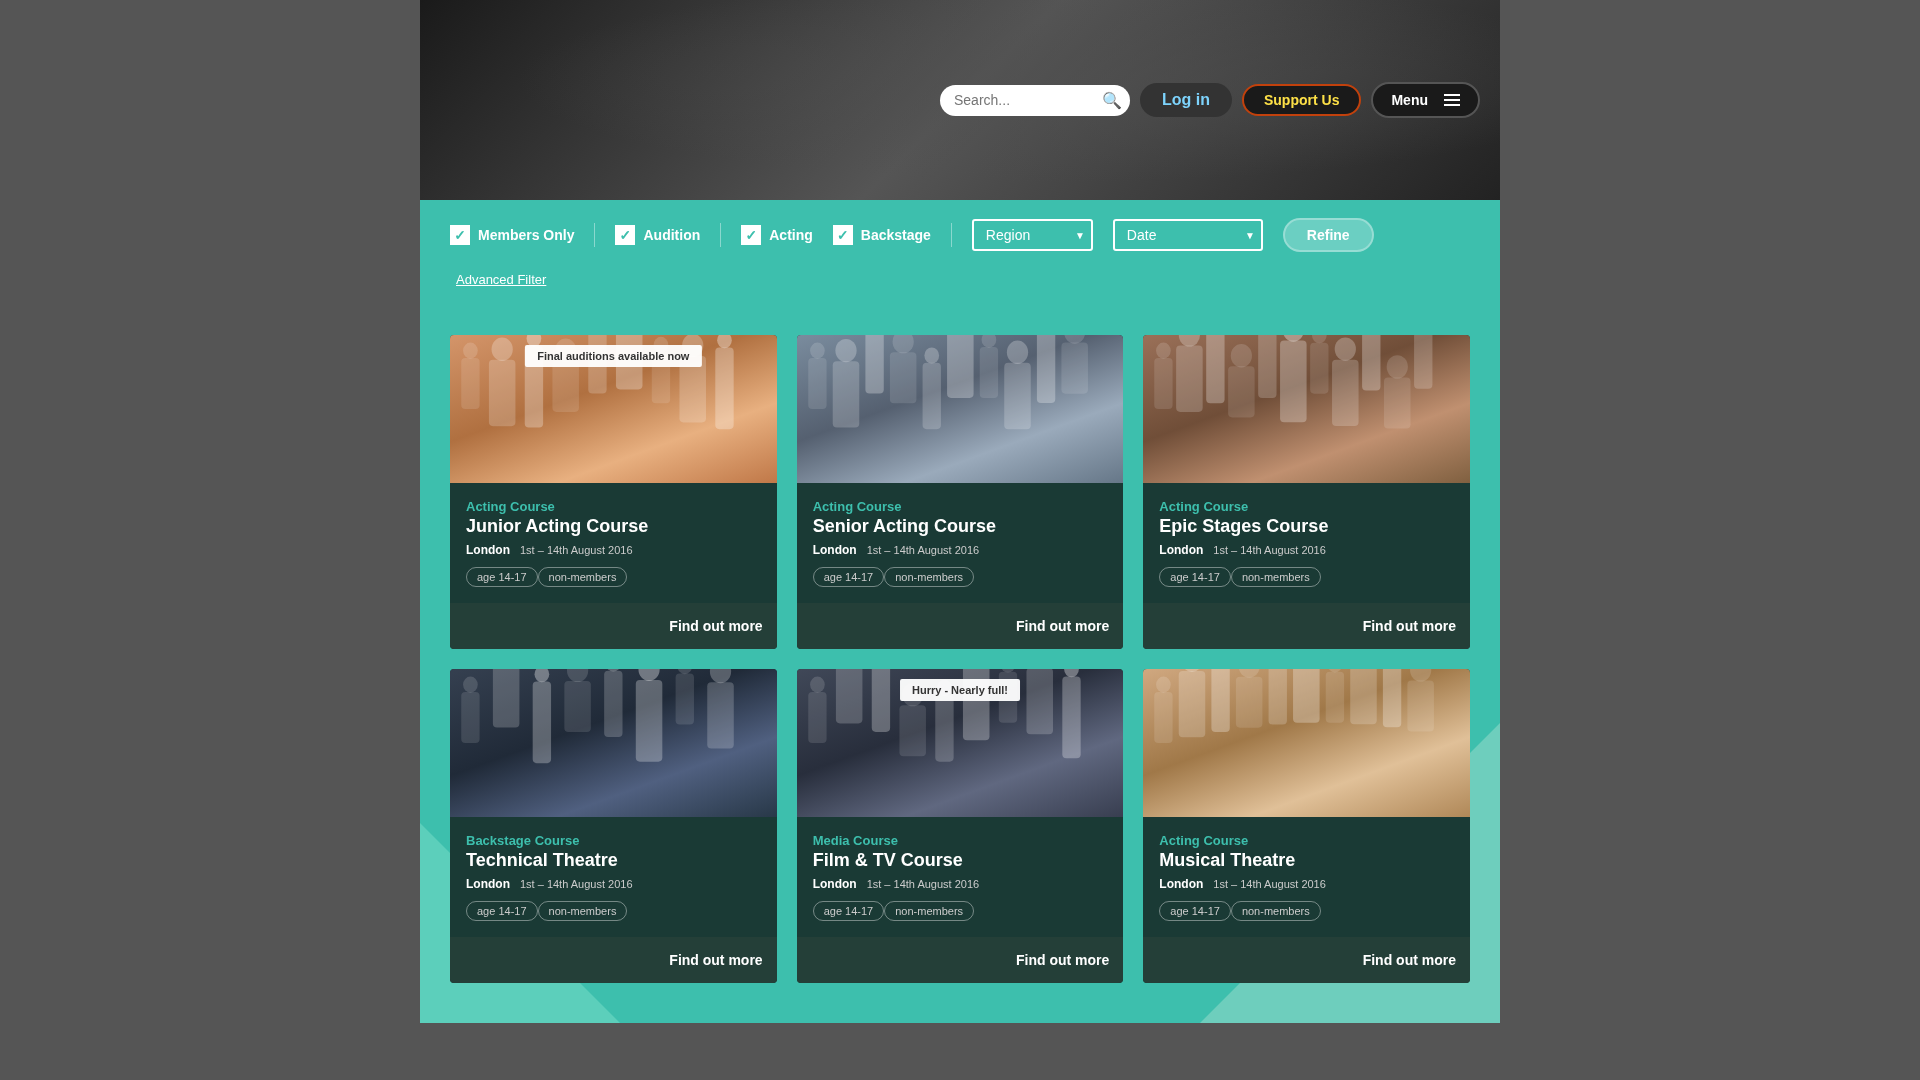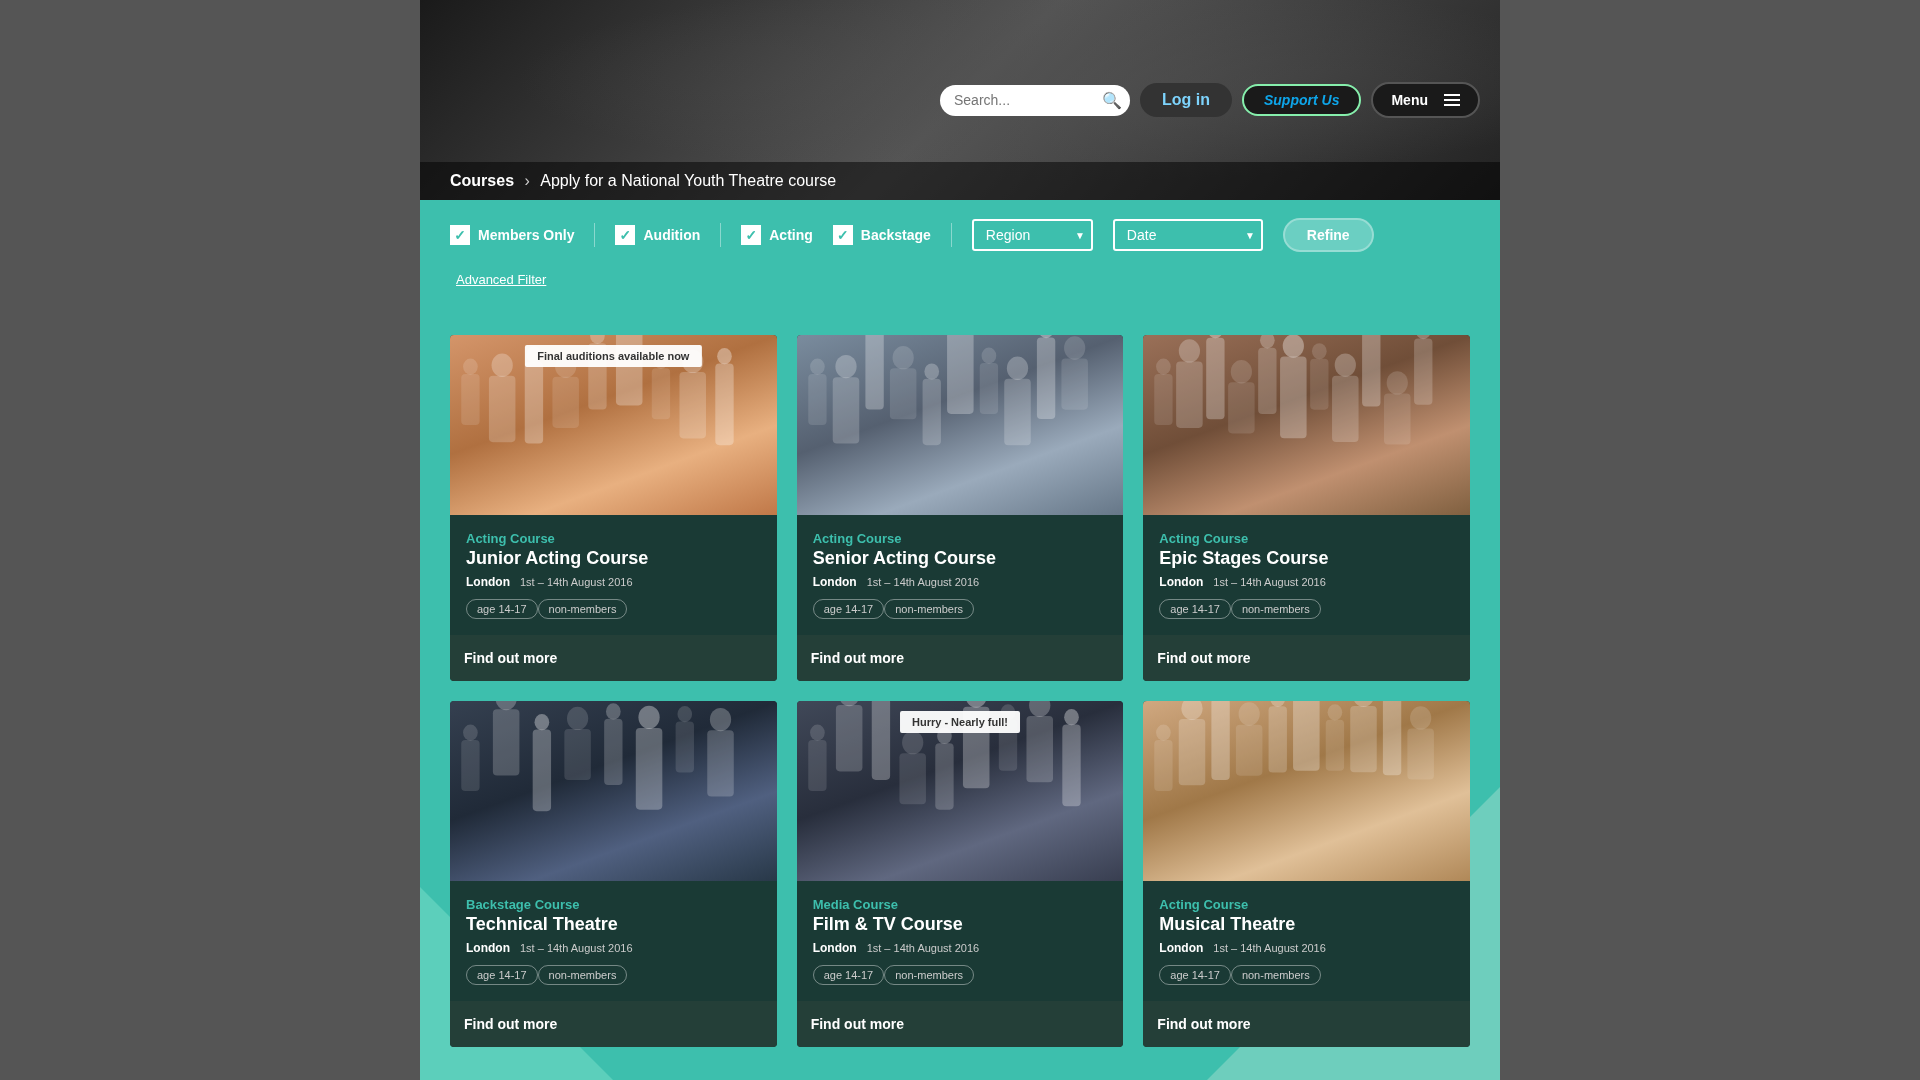--- a/index.html
+++ b/index.html
@@ -99,28 +99,27 @@
       color: #7dd3fc;
       border: none;
       border-radius: 20px;
       padding: 8px 22px;
       font-size: 16px;
       cursor: pointer;
       font-weight: 600;
     }
     .btn-support {
       background: #1a1a1a;
-      color: #0ea5e9;
-      border: 2px solid #86efac;
+      color: #fde047;
+      border: 2px solid #c2410c;
       border-radius: 20px;
       padding: 6px 20px;
       font-size: 14px;
       cursor: pointer;
       font-weight: 600;
-      font-style: italic;
     }
     .btn-menu {
       background: #1a1a1a;
       color: #fff;
       border: 2px solid #555;
       border-radius: 20px;
       padding: 8px 18px;
       font-size: 14px;
       cursor: pointer;
       font-weight: 600;
@@ -285,21 +284,21 @@
     }
     .course-card {
       background: #1a3a35;
       border-radius: 4px;
       overflow: hidden;
       display: flex;
       flex-direction: column;
     }
     .card-image-area {
       position: relative;
-      height: 180px;
+      height: 148px;
       background: #555;
       overflow: hidden;
     }
 
     .card-badge {
       position: absolute;
       top: 10px;
       left: 50%;
       transform: translateX(-50%);
       background: rgba(255,255,255,0.95);
@@ -351,21 +350,21 @@
     .card-tag {
       border: 1px solid rgba(255,255,255,0.4);
       color: #ccc;
       font-size: 11px;
       padding: 3px 10px;
       border-radius: 12px;
     }
     .card-footer {
       background: #243f38;
       padding: 14px;
-      text-align: left;
+      text-align: right;
       cursor: pointer;
     }
     .card-footer-text {
       color: #fff;
       font-size: 14px;
       font-weight: 600;
     }
 
     
     .img-overlay {
@@ -397,25 +396,20 @@
       <button class="btn-menu">
         <span>Menu</span>
         <div class="menu-lines">
           <span></span>
             <span></span>
             <span></span>
         </div>
       </button>
     </div>
 
-    <div class="breadcrumb-bar">
-      <span class="crumb-bold">Courses</span>
-      <span class="crumb-arrow"> ›</span>
-      <span>Apply for a National Youth Theatre course</span>
-    </div>
   </div>
 
   <div class="filter-bar">
 
     <div class="filter-item">
       <div class="filter-checkbox">
         <span class="checkmark">✓</span>
       </div>
       <span class="filter-label">Members Only</span>
     </div>

